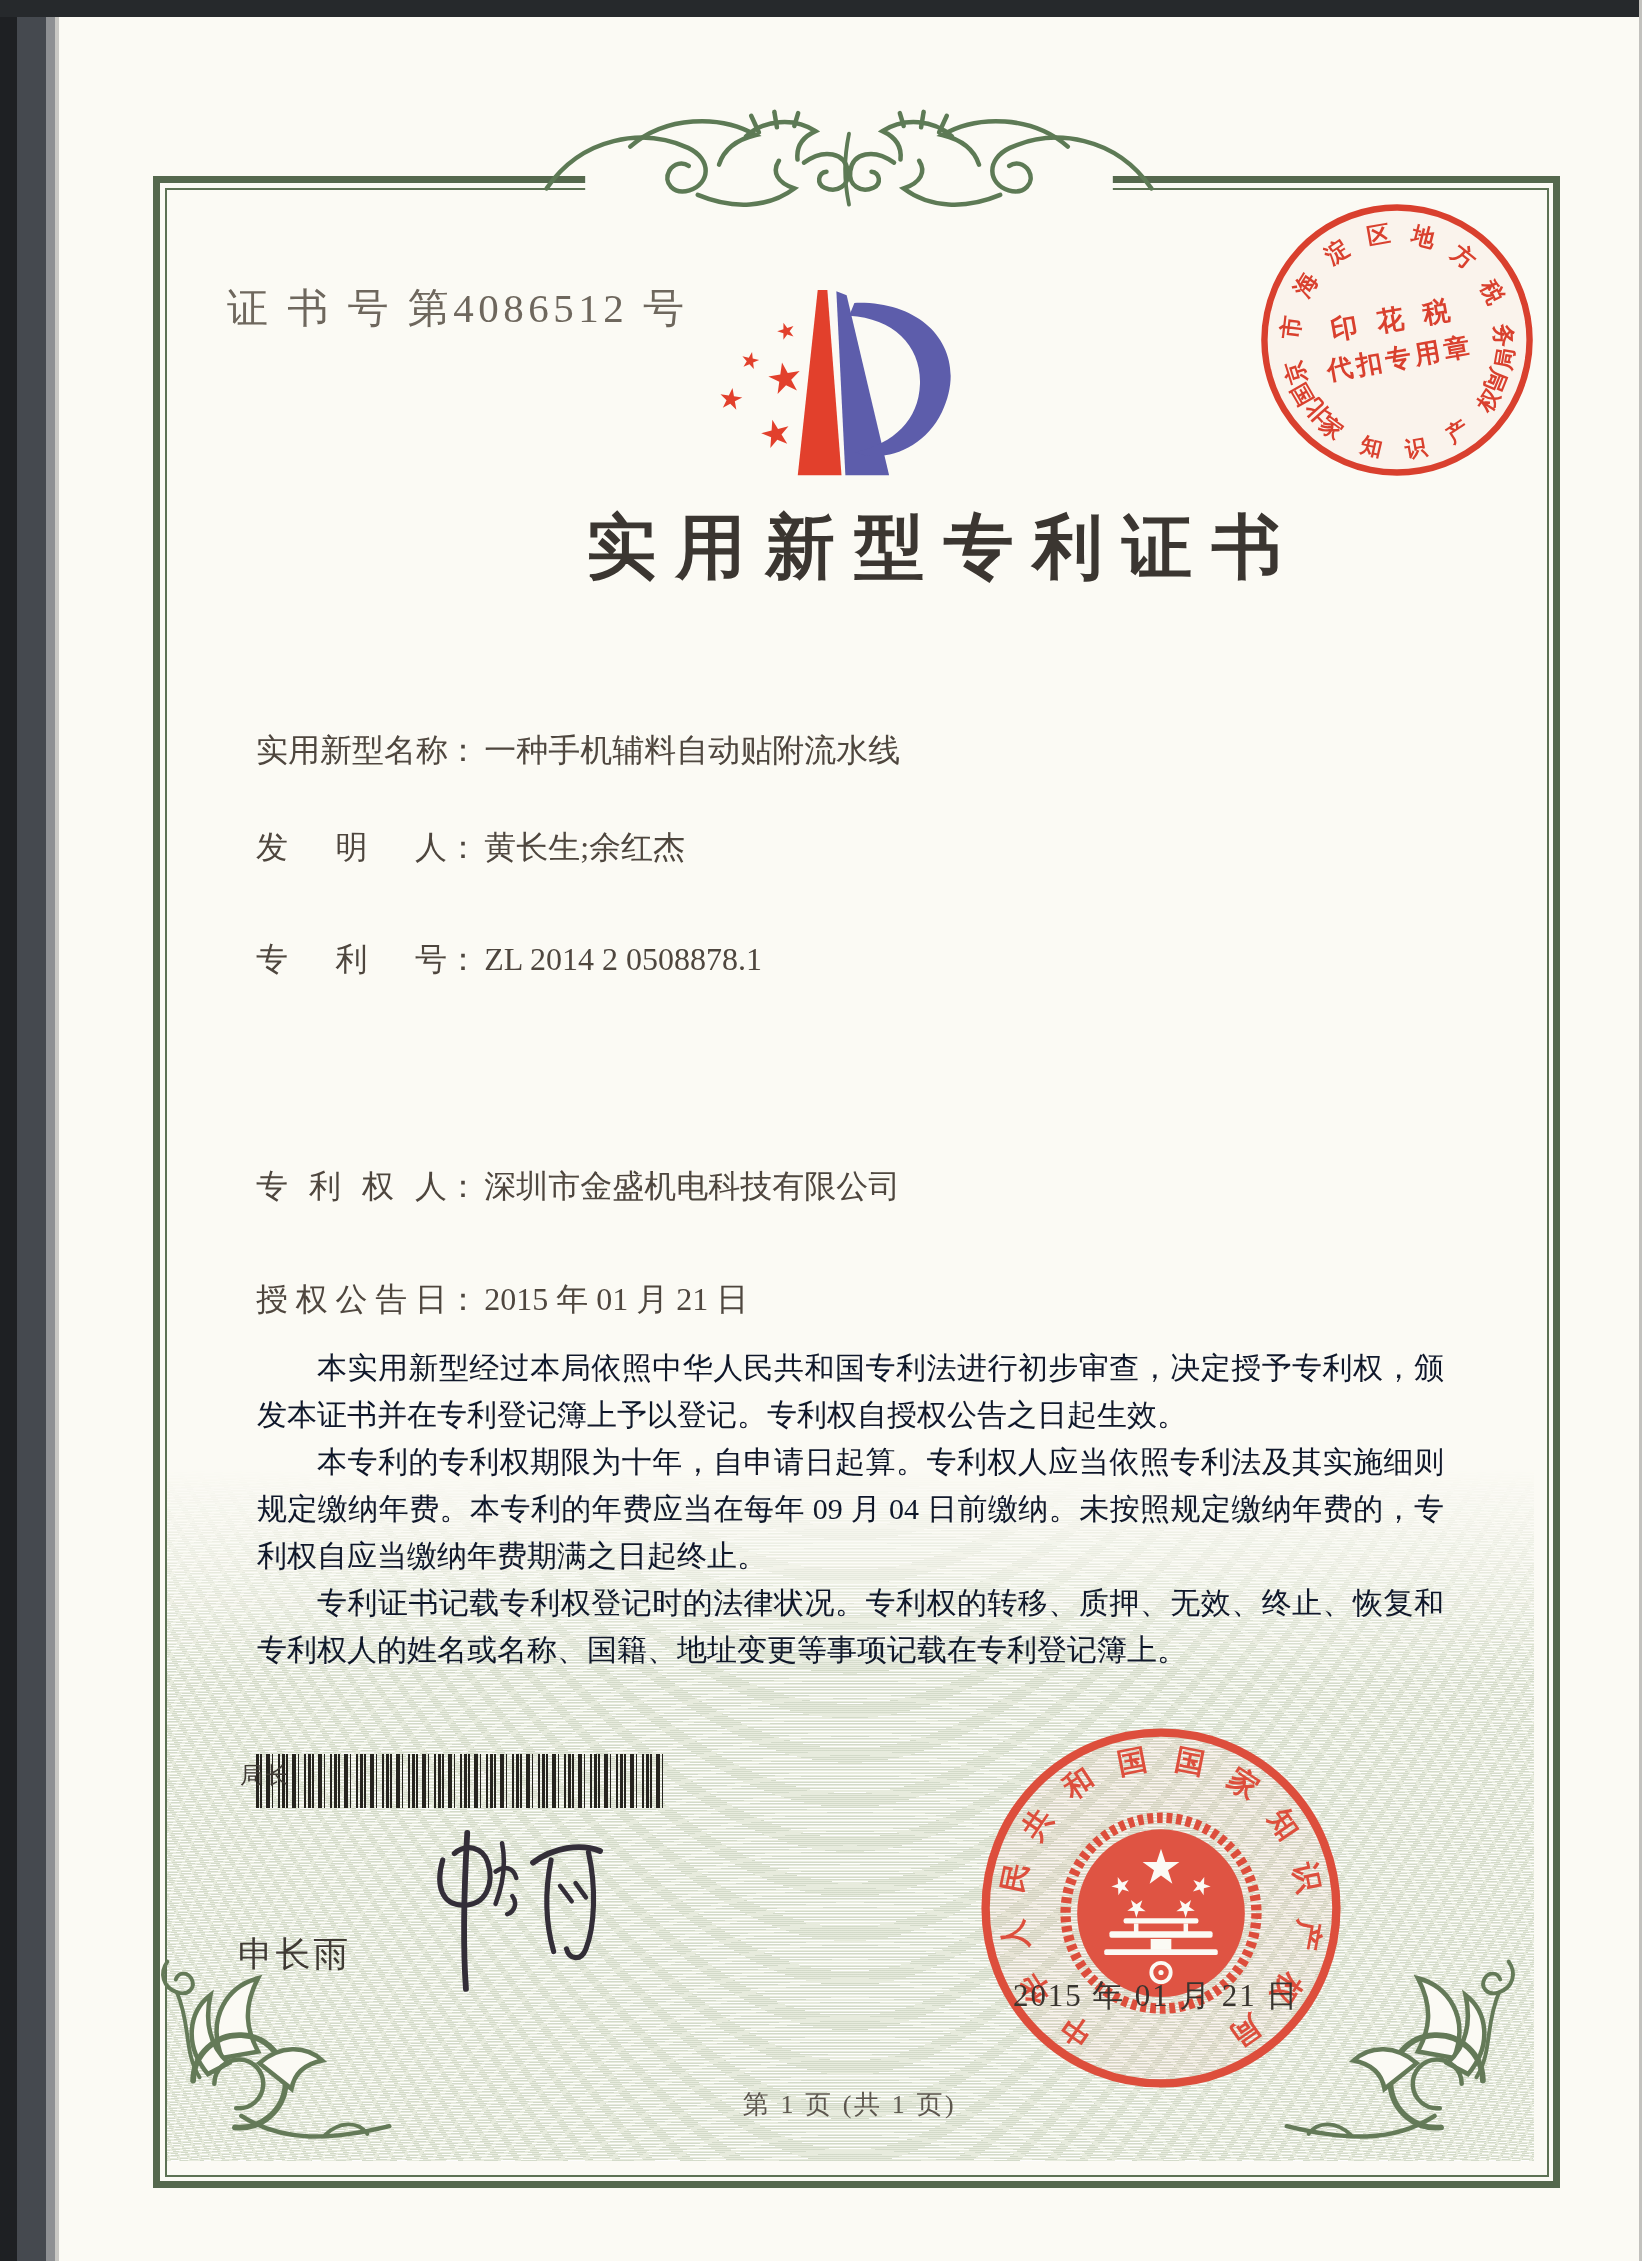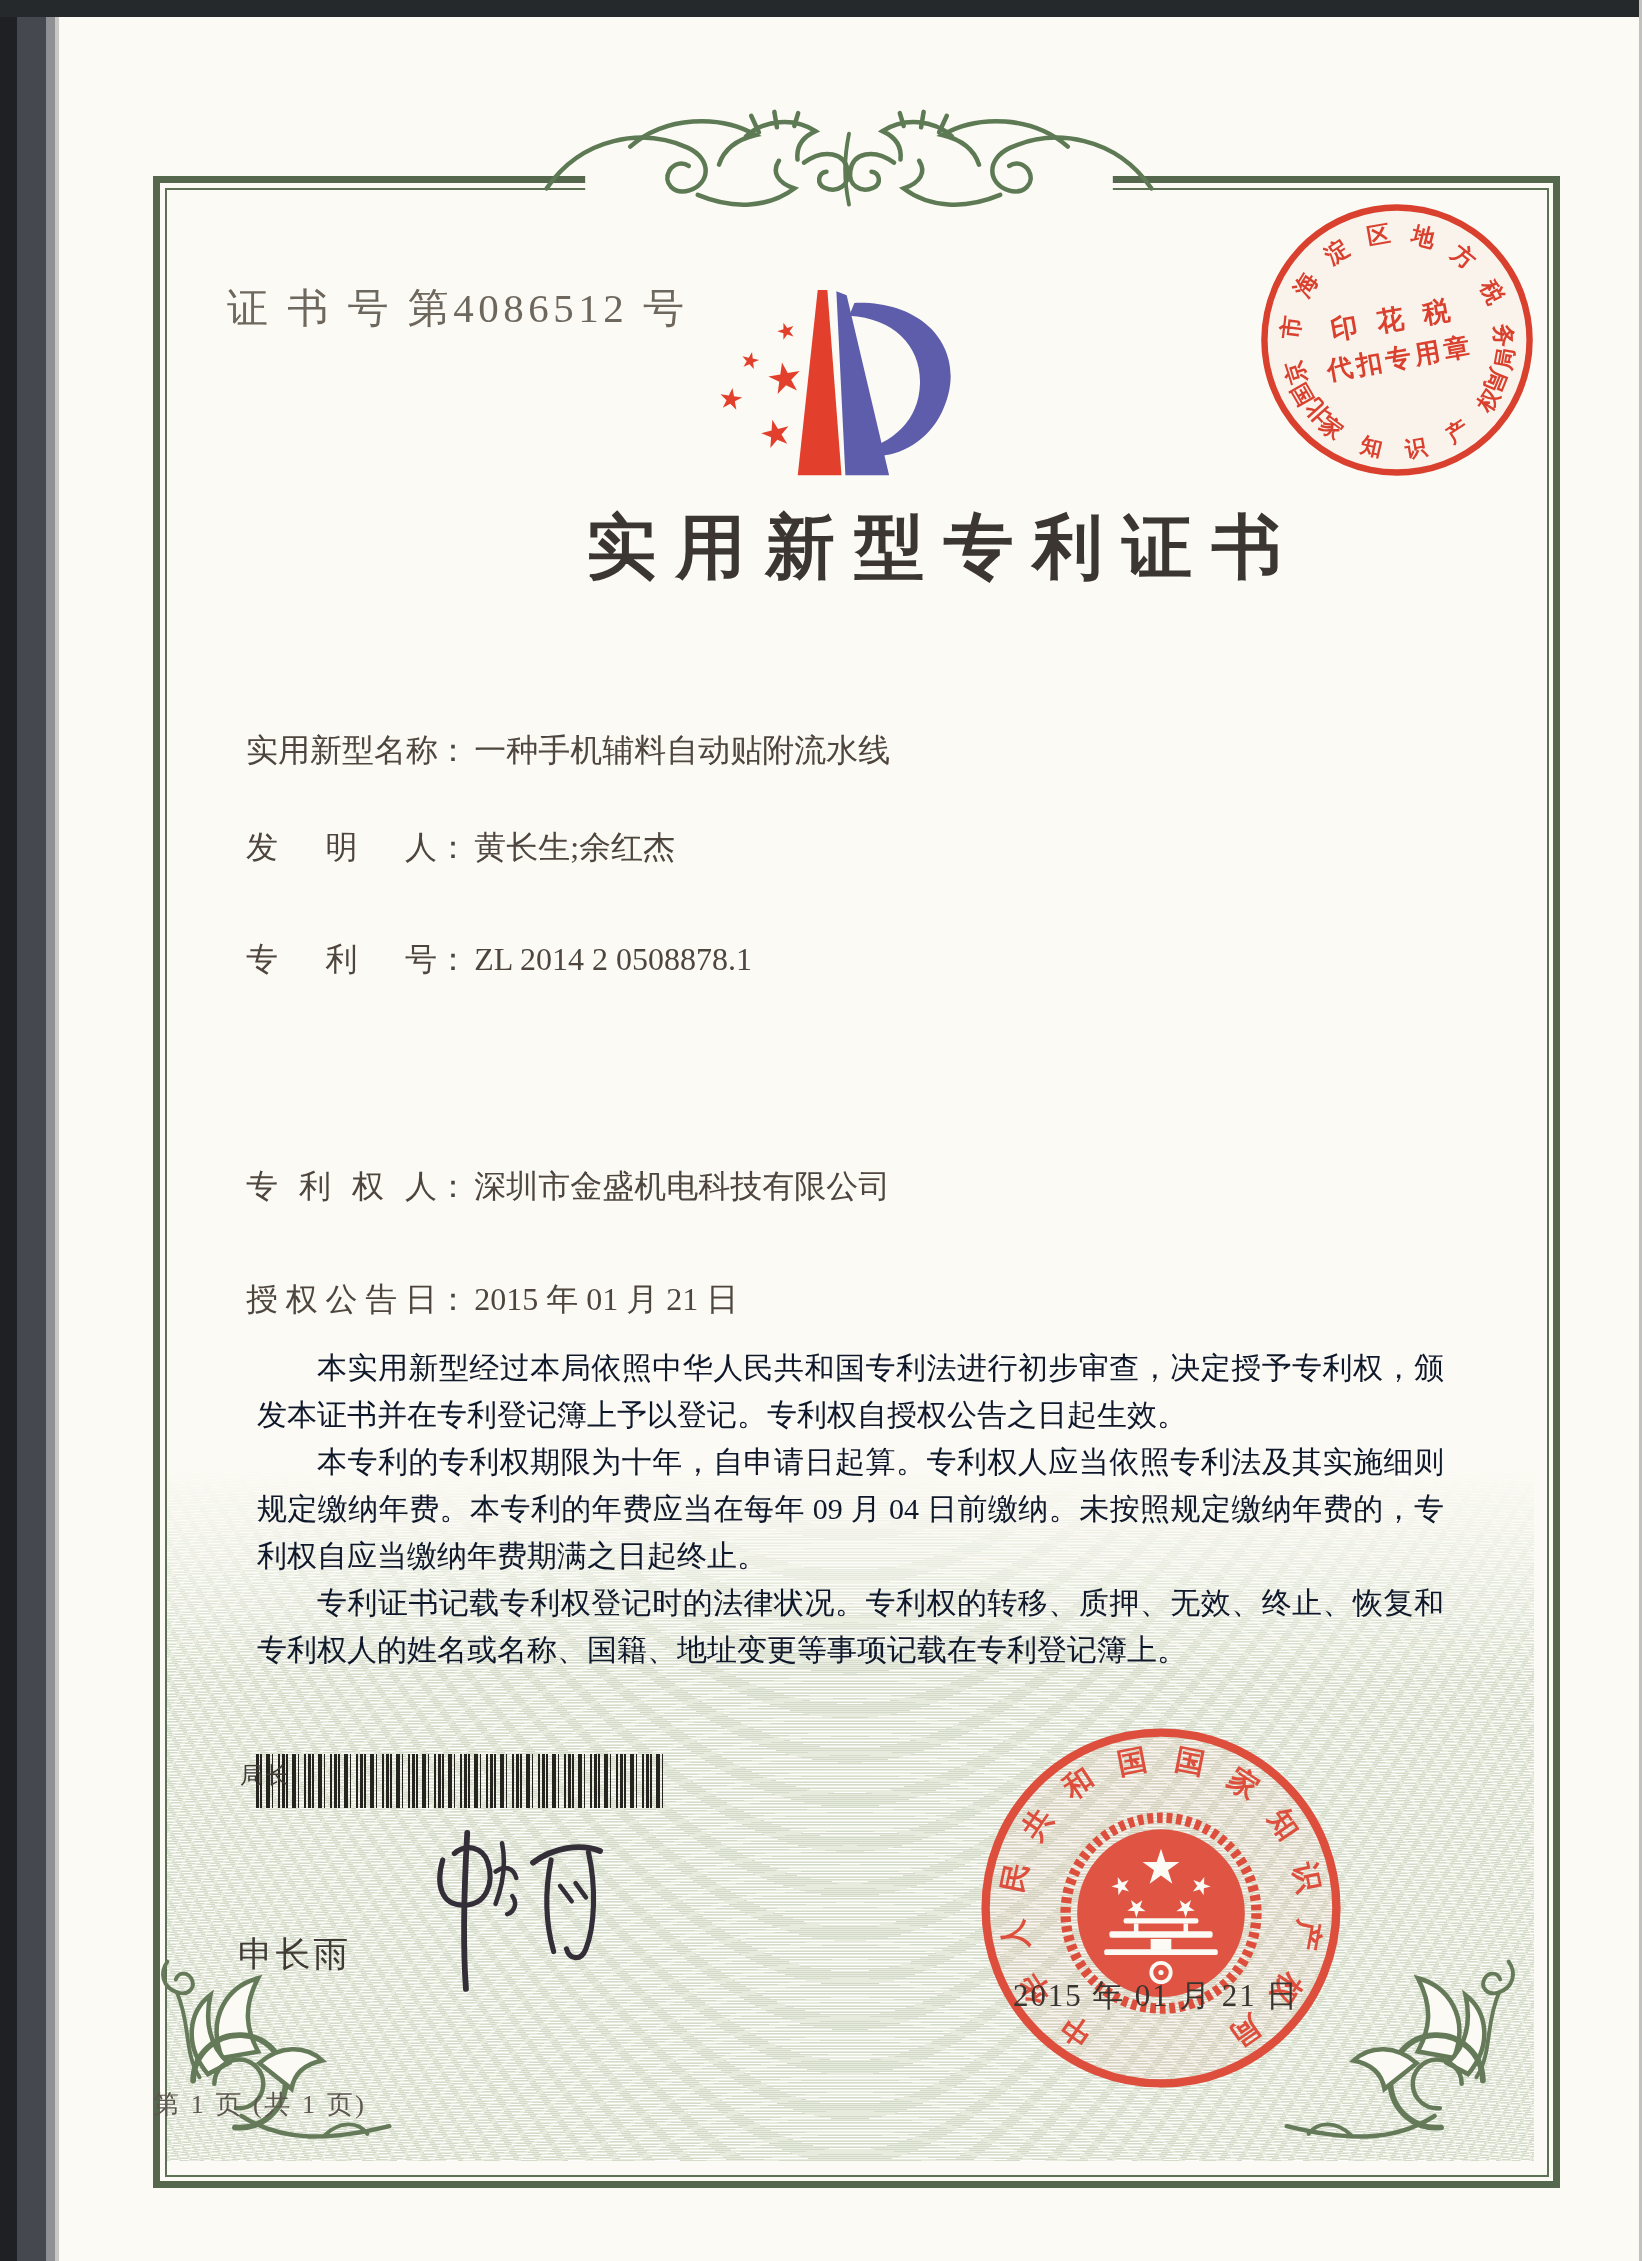--- a/index.html
+++ b/index.html
@@ -24,40 +24,40 @@
   .frame{position:absolute;left:153px;top:176px;width:1393px;height:1998px;z-index:2;
     border:7.7px solid #55684d;}
   .frame-inner{position:absolute;inset:4.5px;border:2.6px solid #5d7254;}
   
   .ornament{position:absolute;z-index:3;}
   
   .cert-no{position:absolute;left:227px;top:281px;z-index:4;font-size:41px;letter-spacing:4.5px;color:#6e675d;}
   .logo{position:absolute;left:682px;top:282px;z-index:4;}
   .title{position:absolute;left:153px;top:501px;width:1581px;z-index:4;text-align:center;
     font-size:70px;font-weight:bold;letter-spacing:19.3px;color:#3b3631;}
-  .field-row{position:absolute;left:246px;z-index:4;font-size:32px;color:#4e463e;white-space:nowrap;}
+  .field-row{position:absolute;left:256px;z-index:4;font-size:32px;color:#4e463e;white-space:nowrap;}
   .field-label{display:inline-block;width:191px;text-align:justify;text-align-last:justify;vertical-align:bottom;}
   .field-colon{display:inline-block;}
   .field-value{display:inline-block;margin-left:5.2px;}
   .row-0{top:729px;} .row-1{top:826px;} .row-2{top:938px;}
   .row-3{top:1050px;} .row-4{top:1165px;} .row-5{top:1278px;}
   .body-text{position:absolute;left:257px;top:1344px;width:1187px;z-index:4;color:#0f172a;
     font-size:30px;line-height:47px;text-align:justify;}
   .body-text p{margin:0;text-indent:2em;}
   .barcode{position:absolute;left:256px;top:1754px;width:412px;height:54px;z-index:4;
     background:repeating-linear-gradient(90deg,#26241f 0 2.6px,transparent 2.6px 4.5px,#26241f 4.5px 5.8px,
       transparent 5.8px 9.7px,#26241f 9.7px 14px,transparent 14px 16px,#26241f 16px 17.4px,transparent 17.4px 22px,
       #26241f 22px 24px,transparent 24px 26px);}
   .director-title{position:absolute;left:240px;top:1760px;z-index:4;font-size:23px;color:#3f3a34;letter-spacing:2.6px;}
   .director-name{position:absolute;left:238px;top:1931px;z-index:4;font-size:35px;color:#3f3a34;letter-spacing:2.6px;}
   .signature{position:absolute;left:422px;top:1820px;z-index:4;}
   .office-seal{position:absolute;left:974px;top:1721px;z-index:4;}
   .tax-stamp{position:absolute;left:1249px;top:192px;z-index:4;transform:rotate(-10deg);}
   .seal-date{position:absolute;left:1013px;top:1975px;z-index:5;font-size:31px;color:#38342f;letter-spacing:1.9px;white-space:nowrap;}
-  .footer{position:absolute;left:153px;top:2087px;width:1393px;z-index:4;
+  .footer{position:absolute;left:153px;top:2087px;width:1393px;z-index:4;text-align:center;
     font-size:26px;color:#5c564e;letter-spacing:2.6px;}
   svg text{font-family:"Liberation Serif","DejaVu Serif",serif;}
 </style>
 </head>
 <body>
 
 <div class="page">
   <div class="scan-left"></div>
   <div class="scan-top"></div>
   <div class="paper"></div>

